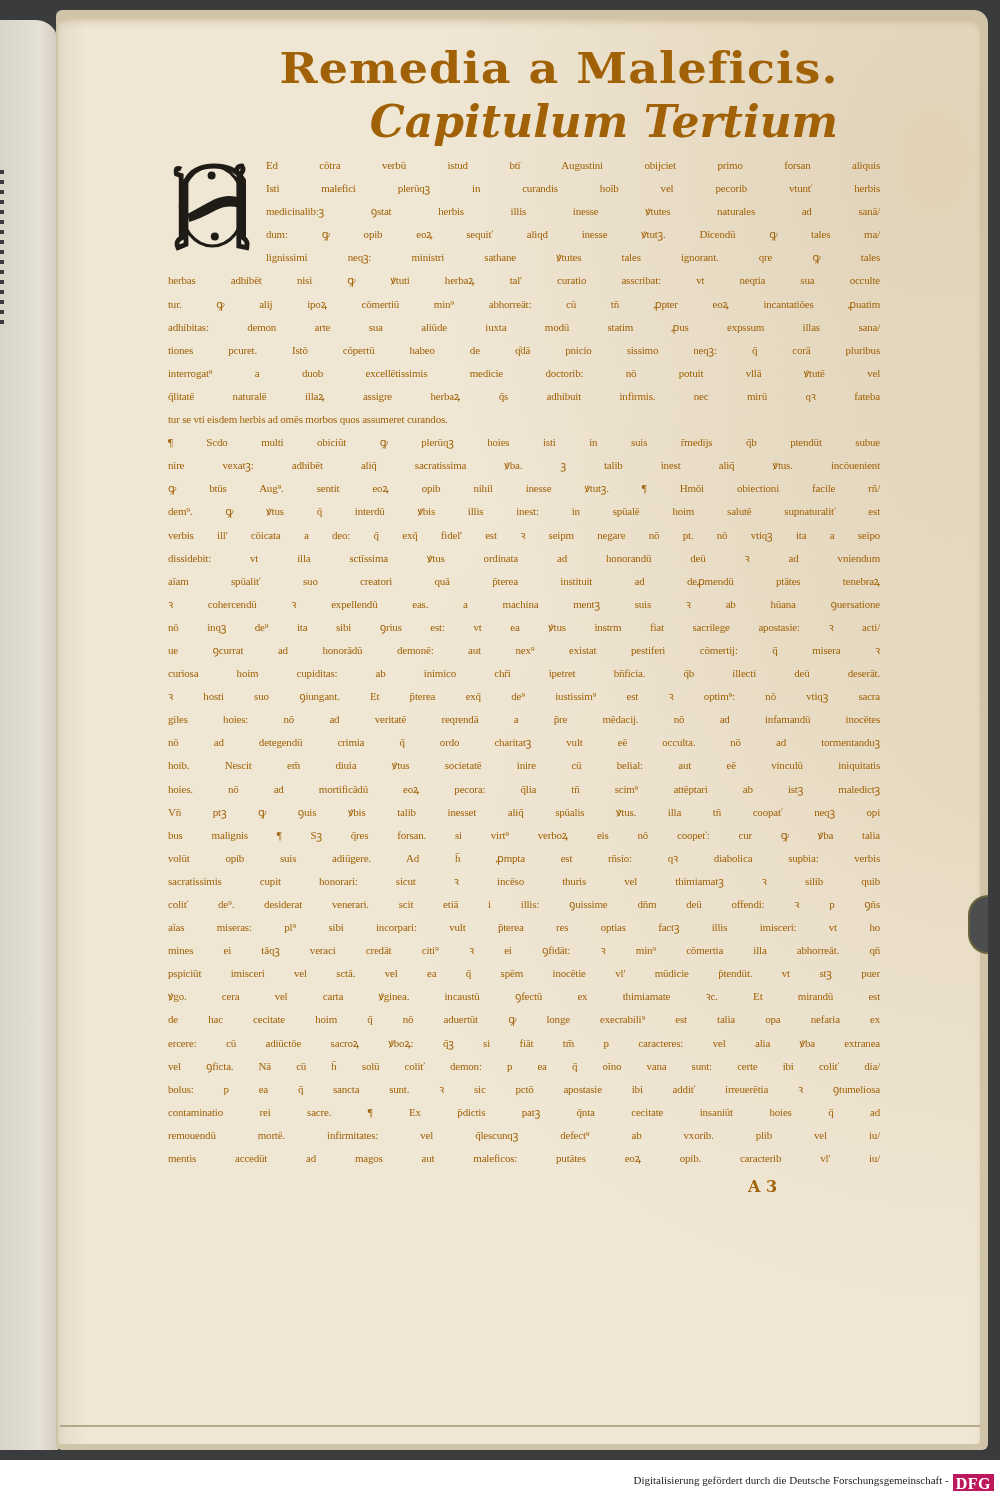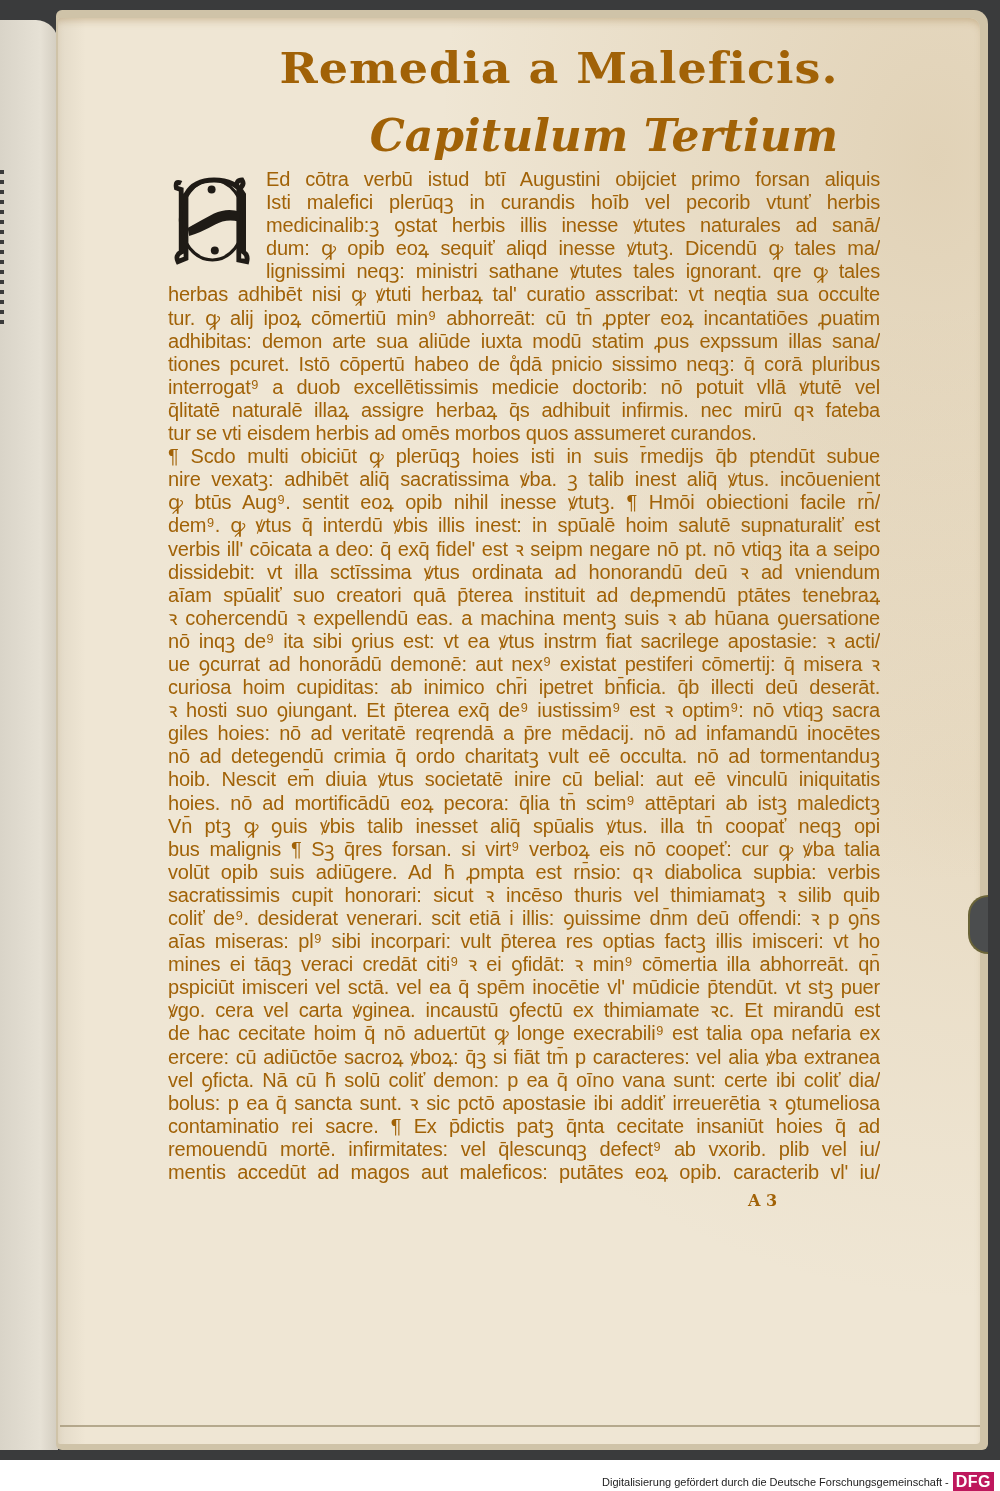--- a/index.html
+++ b/index.html
@@ -46,43 +46,43 @@
     }
 
     .content { position: absolute; left: 168px; top: 40px; width: 712px; color: #a16207; }
     .title {
       text-align: center; font-size: 46px; font-weight: bold;
       letter-spacing: 1px; line-height: 56px; margin-left: 70px;
       font-family: "DejaVu Serif", serif; transform: scaleY(0.95);
     }
     .subtitle {
       text-align: center; font-size: 44px; font-weight: bold; font-style: italic;
-      line-height: 52px; margin-left: 160px; margin-top: 14px;
+      line-height: 52px; margin-left: 160px; margin-top: 0;
       font-family: "DejaVu Serif", serif;
     }
     .body-text { margin-top: 6px; position: relative; }
     .initial {
       float: left; width: 92px; height: 96px; margin-right: 6px; margin-top: 4px;
       position: relative;
     }
     .line {
-      font-family: Liberation Sans, sans-serif; font-size: 20px; line-height: 23.1px;
+      font-family: Liberation Serif, serif; font-size: 11px; line-height: 23.1px;
       white-space: nowrap; overflow: hidden; text-align: justify;
       text-align-last: justify; letter-spacing: -0.2px;
     }
     .line.last { text-align-last: left; }
     .signature {
       font-family: "DejaVu Serif", serif; font-size: 16px; font-weight: bold;
       line-height: 30px; margin-left: 580px; margin-top: 2px;
     }
 
     .footer {
       position: absolute; right: 6px; top: 1474px; height: 16px;
-      display: flex; align-items: center; gap: 4px;
-      font-family: Liberation Sans, sans-serif; font-size: 11px; color: #222;
+      display: flex; align-items: flex-start; gap: 4px;
+      font-family: Liberation Serif, serif; font-size: 11px; color: #222;
     }
     .dfg-logo {
       background: #be185d; color: #ffffff; font-weight: bold; font-size: 16px;
       padding: 1px 3px; letter-spacing: 0.5px;
     }
   </style>
 </head>
 <body>
 
 <div class="scan"></div>

